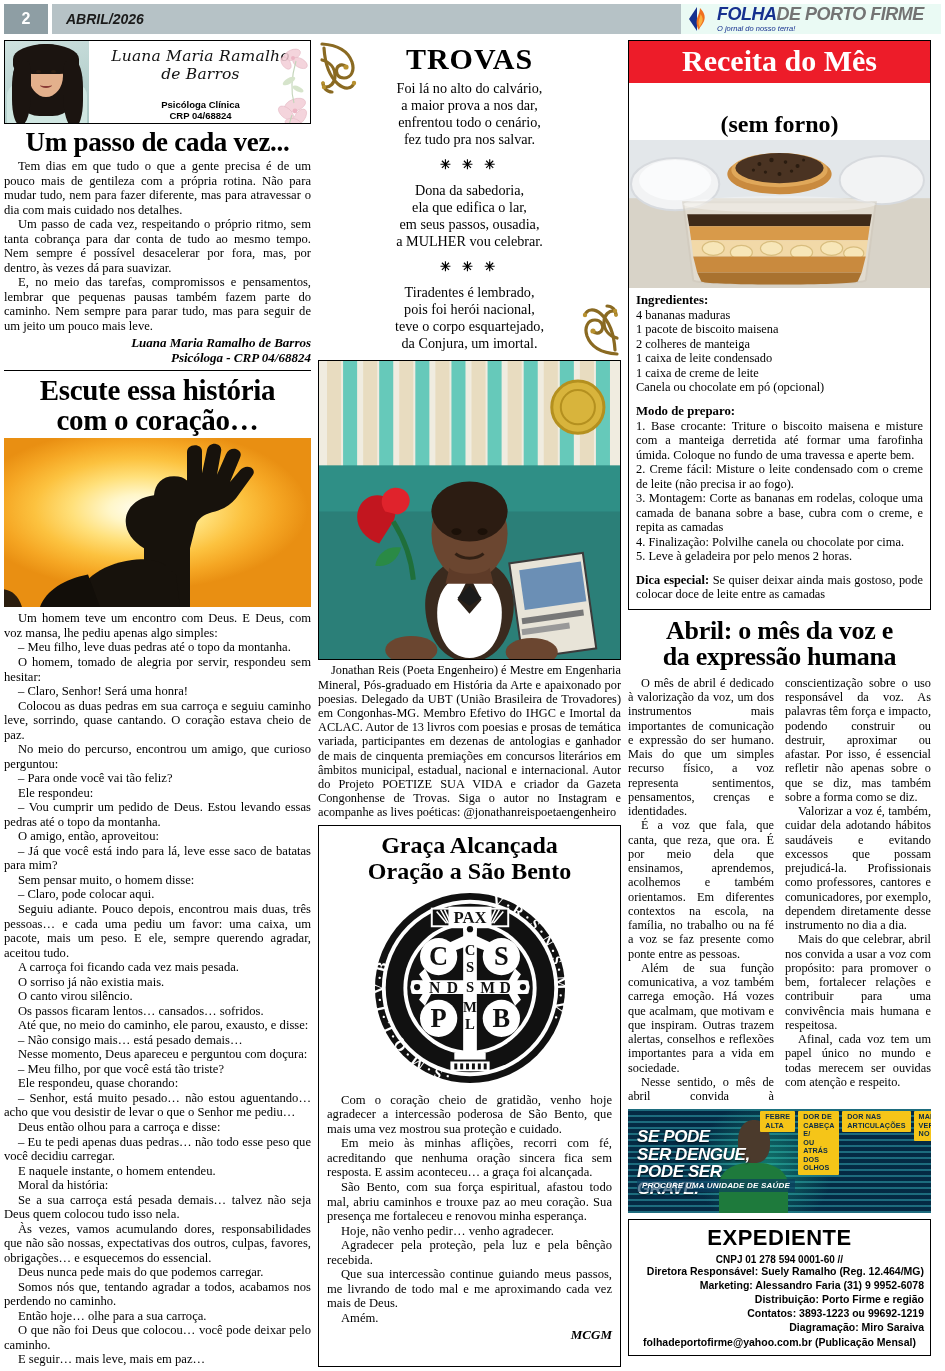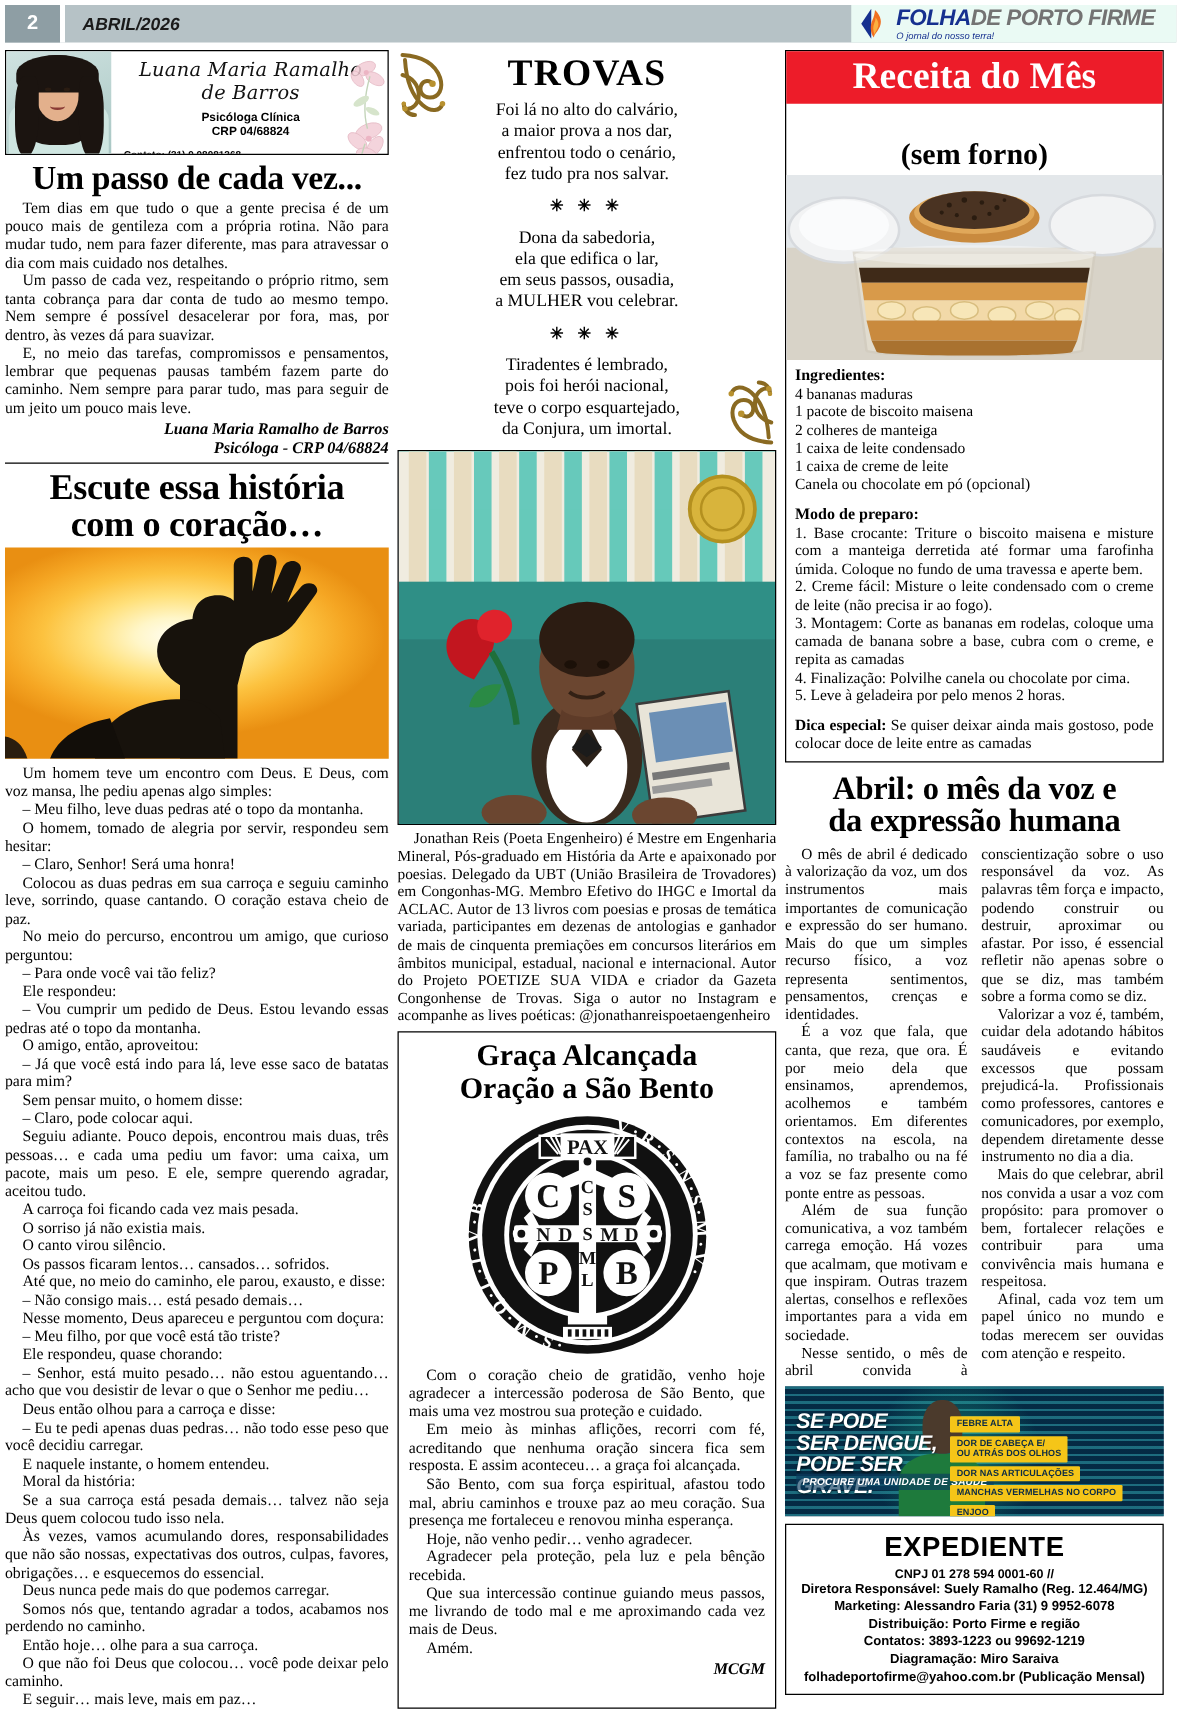--- a/index.html
+++ b/index.html
@@ -103,21 +103,21 @@
     flex: 1; position: relative; padding: 6px 8px 4px 10px;
     display: flex; flex-direction: column;
   }
   .psy-name {
     font-family: "DejaVu Serif", serif; font-style: italic;
     font-size: 15.5px; text-align: center; color: #111;
     letter-spacing: 0.2px;
   }
   .psy-role {
     font-family: "Liberation Sans", sans-serif; font-weight: bold;
-    font-size: 9.5px; text-align: center; margin-top: 6px;
+    font-size: 9.5px; text-align: center; margin-top: 16px;
   }
   .psy-crp {
     font-family: "Liberation Sans", sans-serif; font-weight: bold;
     font-size: 9.5px; text-align: center;
   }
   .psy-contacts {
     margin-top: 7px; font-family: "Liberation Sans", sans-serif;
     font-size: 8px; font-weight: bold; line-height: 1.55;
   }
   .flower {
@@ -244,38 +244,38 @@
     font-style: italic; color: #fff; font-size: 17px;
     line-height: 1.01; letter-spacing: -0.4px; text-shadow: 0 1px 2px rgba(0,0,0,.7);
   }
   .dengue-cta {
     position: absolute; left: 9px; bottom: 21px;
     font-family: "Liberation Sans", sans-serif; font-weight: bold;
     font-style: italic; color: #fff; font-size: 8px;
     background: rgba(10,60,95,0.65); padding: 2px 5px; letter-spacing: 0.2px;
   }
   .symptoms {
-    position: absolute; right: 4px; top: 24px; width: 55%;
-    display: flex; flex-direction: column; gap: 3px; align-items: flex-start; justify-content: space-between;
+    position: absolute; right: 4px; top: 2px; width: 55%;
+    display: flex; flex-direction: row; gap: 3px; align-items: flex-start; justify-content: space-between;
   }
   .symptom {
     background: #f5c518; color: #0b2b45;
     font-family: "Liberation Sans", sans-serif; font-weight: bold;
     font-size: 7.2px; padding: 2px 5px; letter-spacing: 0.1px;
     border-radius: 1px; line-height: 1.18; text-align: left;
   }
 
   
   .expediente {
     border: 1.5px solid #000; margin-top: 6px; padding: 5px 6px 7px 6px;
     text-align: center; font-family: "Liberation Sans", sans-serif;
   }
   .exp-title { font-size: 22px; font-weight: bold; letter-spacing: 0.5px; }
   .exp-cnpj { font-size: 10px; font-weight: bold; margin-top: 3px; }
-  .exp-line { font-size: 10.5px; font-weight: bold; line-height: 1.32; }
+  .exp-line { font-size: 10.5px; font-weight: bold; line-height: 1.32; text-align: right; }
   .exp-mail { font-size: 10.5px; font-weight: bold; margin-top: 1px; }
 
   .poet-caption { font-size: 12.3px; line-height: 1.155; text-align: justify; text-indent: 13px; margin-top: 3px; hyphens: auto; }
   .poet-caption b { font-weight: normal; }
 </style>
 </head>
 <body>
 
 <div class="masthead">
   <div class="page-num">2</div>

